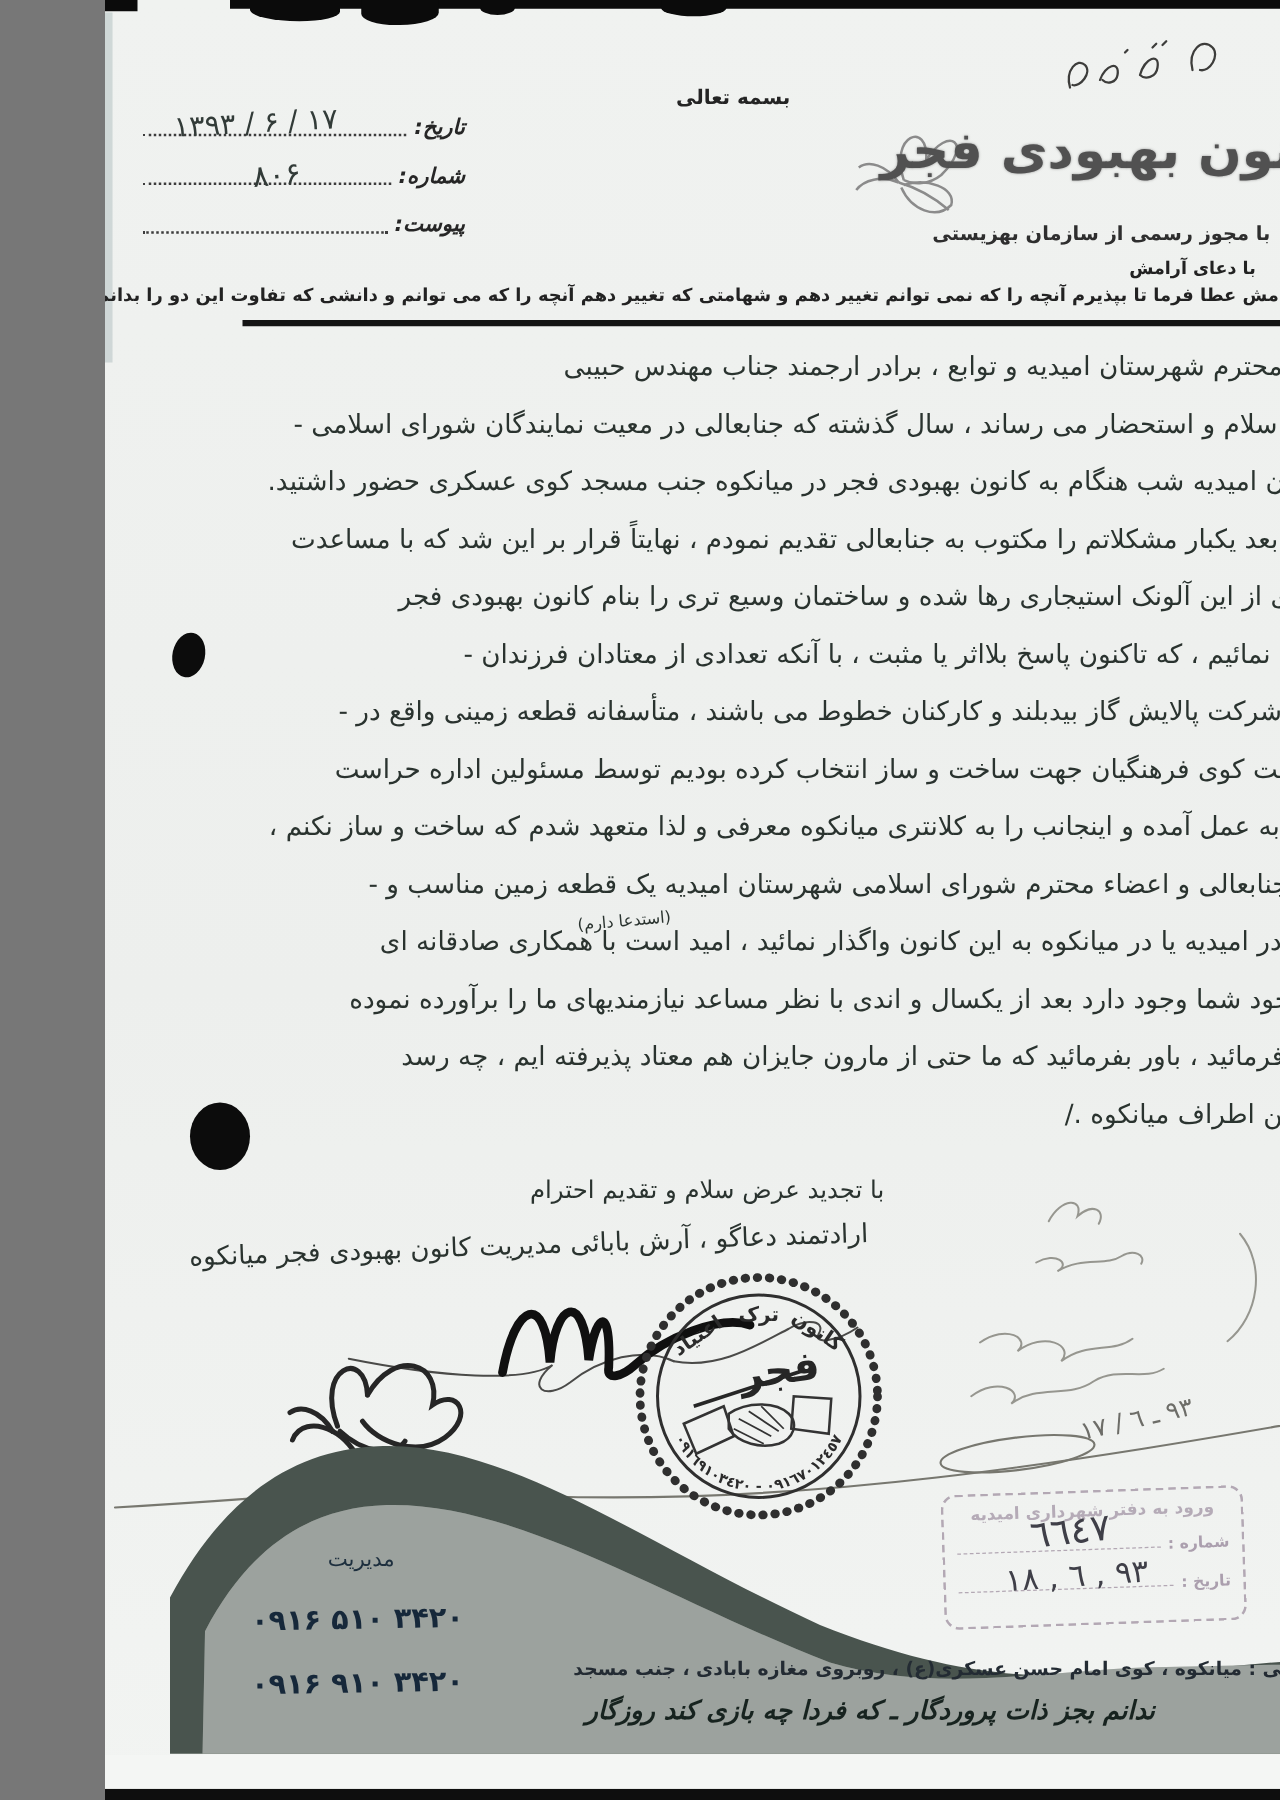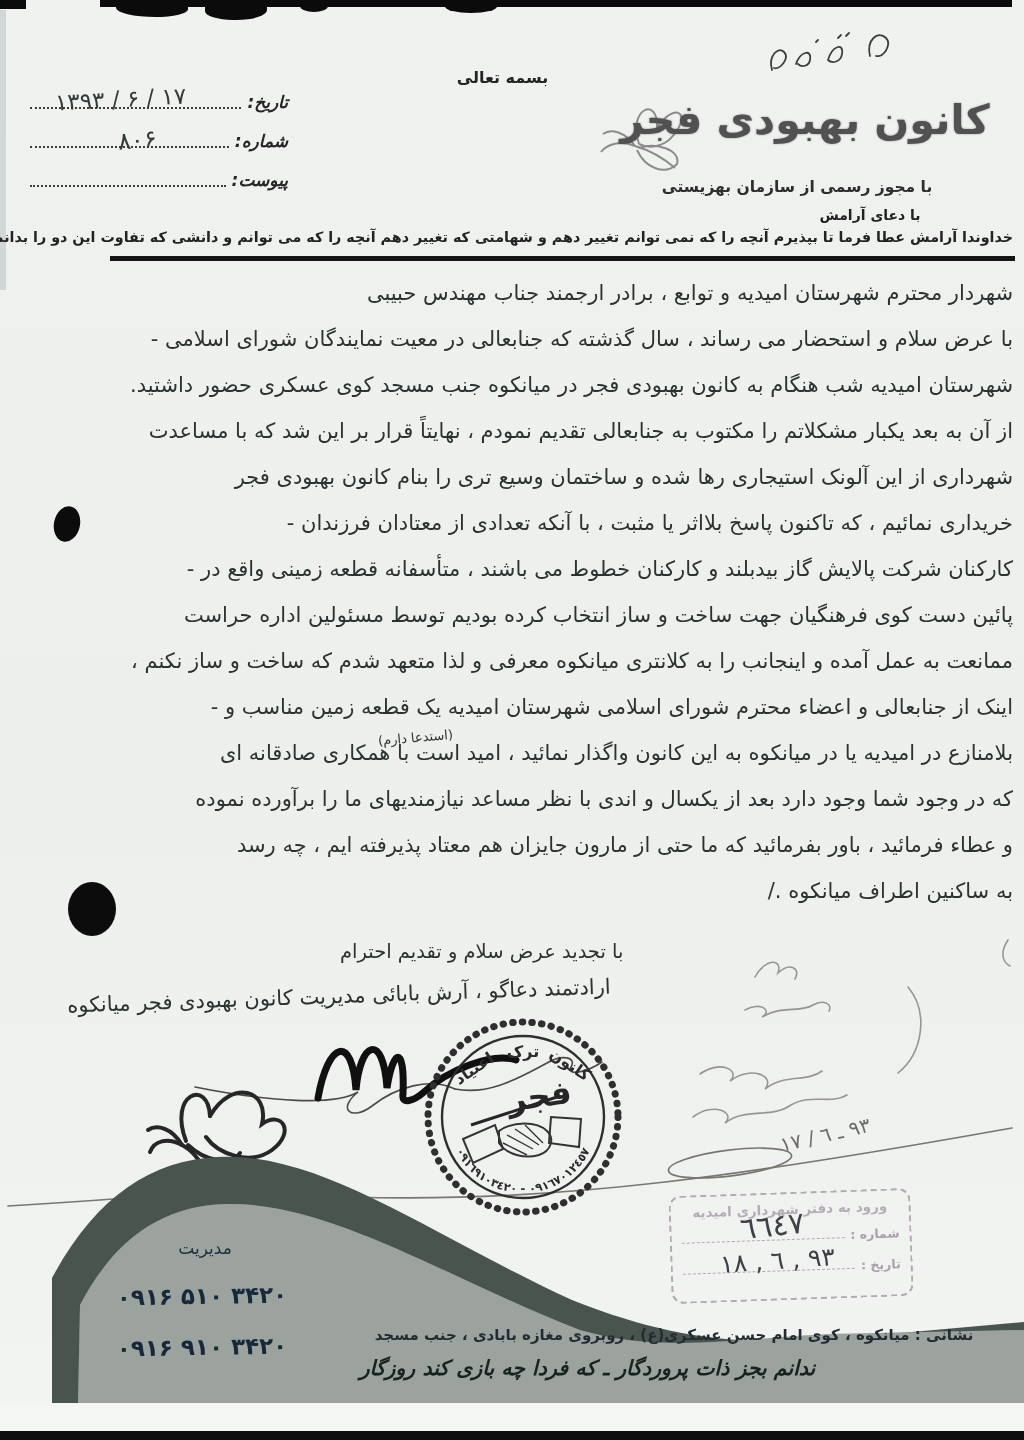--- a/index.html
+++ b/index.html
@@ -1,16 +1,16 @@
 <!DOCTYPE html>
 <html lang="fa" dir="rtl"><head>
 <meta charset="utf-8">
 <style>
   html,body{margin:0;padding:0;background:#777;}
-  .page{position:relative;width:1024px;height:1440px;overflow:hidden;
+  .page{position:relative;width:940px;height:1440px;overflow:hidden;
         background:linear-gradient(180deg,#f0f2f0 0%,#edefed 55%,#f2f4f2 100%);
         font-family:"DejaVu Sans",sans-serif;direction:rtl;color:#1a2522;}
   .abs{position:absolute;}
   .ltr{direction:ltr;unicode-bidi:isolate;display:inline-block;}
   .hw{color:#2a332f;}
   .noi{pointer-events:none;}
   .fieldrow{display:flex;align-items:flex-end;margin-bottom:15px;height:24px;}
   .fieldrow .lbl{font-weight:bold;font-size:17px;color:#262626;white-space:nowrap;font-style:italic;}
   .fieldrow .dots{flex:1;border-bottom:2px dotted #3c3c3c;margin:0 6px 3px 0;height:1px;}
   .bodyline{font-size:21px;line-height:46px;text-align:right;white-space:nowrap;}
@@ -181,15 +181,15 @@
   <svg class="abs noi" style="left:0;top:1120px;" width="1024" height="320" viewBox="0 1120 1024 320">
     <path d="M52,1403 L52,1278 C95,1198 150,1160 218,1157 C322,1152 430,1235 572,1300 C658,1334 715,1342 800,1342 L1024,1322 L1024,1403 Z" fill="#49544e"></path>
     <path d="M78,1403 L80,1305 C115,1238 163,1206 225,1204 C330,1201 450,1280 580,1330 C662,1354 740,1338 830,1334 L1024,1330 L1024,1403 Z" fill="#a0a6a1"></path>
     <path d="M78,1403 L80,1305 C115,1238 163,1206 225,1204 C330,1201 450,1280 580,1330 C662,1354 740,1338 830,1334 L1024,1330 L1024,1403 Z" fill="#969c97" opacity=".35"></path>
   </svg>
 
   <div class="abs" style="left:150px;top:1238px;width:110px;text-align:center;font-weight:normal;font-size:17px;color:#1d2f3e;">مدیریت</div>
   <div class="abs ltr" style="left:88px;top:1283px;width:228px;text-align:center;font-weight:bold;font-size:23px;letter-spacing:1px;color:#16283a;transform:rotate(-1deg);">۰۹۱۶ ۵۱۰ ۳۴۲۰</div>
   <div class="abs ltr" style="left:88px;top:1334px;width:228px;text-align:center;font-weight:bold;font-size:23px;letter-spacing:1px;color:#16283a;transform:rotate(-1deg);">۰۹۱۶ ۹۱۰ ۳۴۲۰</div>
   <div class="abs" style="left:330px;top:1326px;width:688px;text-align:center;font-weight:bold;font-size:15px;color:#232b33;white-space:nowrap;">نشانی : میانکوه ، کوی امام حسن عسکری(ع) ، روبروی مغازه بابادی ، جنب مسجد</div>
-  <div class="abs" style="left:335px;top:1356px;width:505px;text-align:center;font-weight:bold;font-style:italic;font-size:20.5px;color:#17231f;white-space:nowrap;">ندانم بجز ذات پروردگار ـ که فردا چه بازی کند روزگار</div>
+  <div class="abs" style="left:335px;top:1356px;width:505px;font-weight:bold;font-style:italic;font-size:20.5px;color:#17231f;white-space:nowrap;">ندانم بجز ذات پروردگار ـ که فردا چه بازی کند روزگار</div>
 
 </div>
 
 </body></html>

